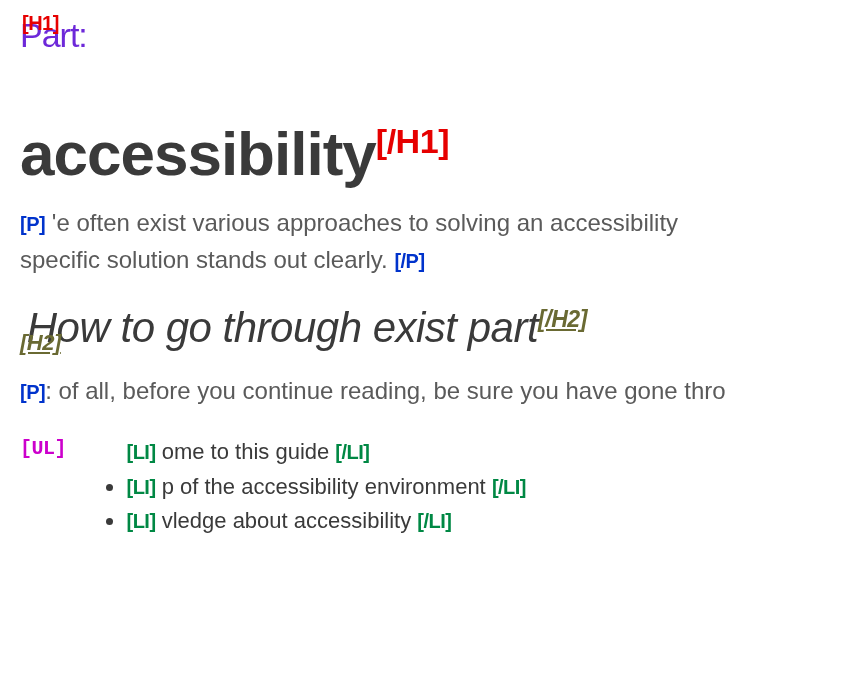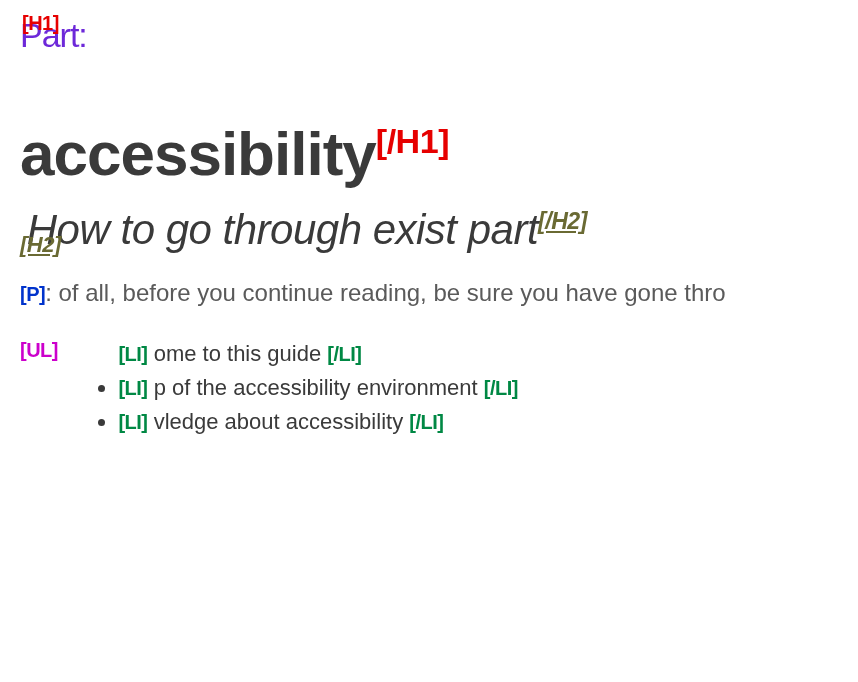--- a/index.html
+++ b/index.html
@@ -93,31 +93,35 @@
 <div class="page">
 
   <span class="tag tag-red h1-tag-standalone">[H1]</span>
 
   <h1>
     <span class="part-label">Part:</span>
     <br>
     <span>accessibility</span><span class="tag tag-red tag-sup">[/H1]</span>
   </h1>
 
+  <p class="para">
+    <span class="tag tag-blue">[P]</span> <span>'e often exist various approaches to solving an accessibility</span><br>
+    <span>specific solution stands out clearly.</span> <span class="tag tag-blue">[/P]</span>
+  </p>
 
   <h2>
     <span class="tag tag-olive h2-open" style="font-size:22px; font-style:italic;">[H2]</span><span>How to go through exist part</span><span class="tag tag-olive tag-sup" style="font-style:italic;">[/H2]</span>
   </h2>
 
   <p class="para">
     <span class="tag tag-blue">[P]</span><span>: of all, before you continue reading, be sure you have gone thro</span>
   </p>
 
   <div style="white-space:nowrap;">
-    <span class="tag tag-magenta" style="display:inline-block; vertical-align:top; margin-top:2px;">[UL]</span>
+    <span class="tag tag-magenta" style="display:inline-block; vertical-align:top; margin-top:2px;font-family:Liberation Mono, monospace;">[UL]</span>
     <ul style="display:inline-block; vertical-align:top; margin-left:6px;">
       <li class="hidden-bullet">
         <span class="tag tag-green">[LI]</span> <span>ome to this guide</span> <span class="tag tag-green">[/LI]</span>
       </li>
       <li>
         <span class="tag tag-green">[LI]</span> <span>p of the accessibility environment</span> <span class="tag tag-green">[/LI]</span>
       </li>
       <li>
         <span class="tag tag-green">[LI]</span> <span>vledge about accessibility</span> <span class="tag tag-green">[/LI]</span>
       </li>

